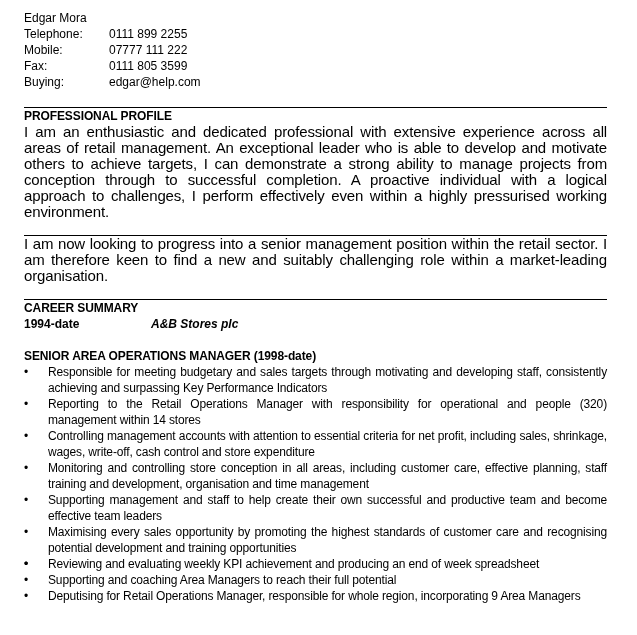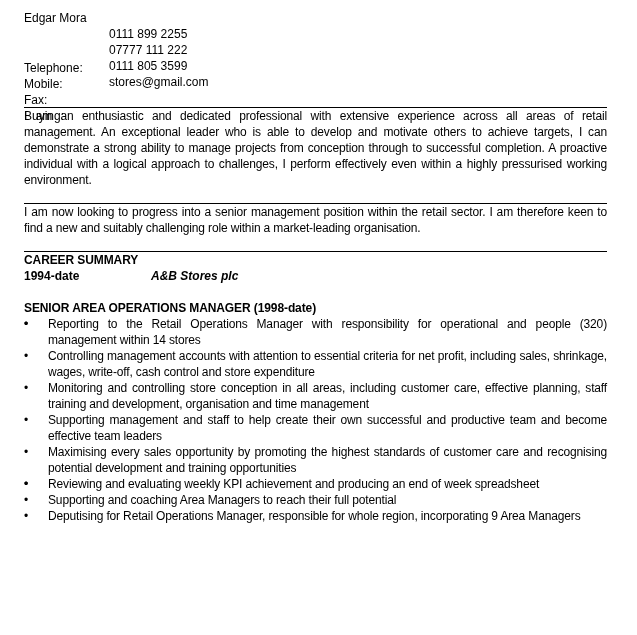--- a/index.html
+++ b/index.html
@@ -4,24 +4,24 @@
   <style>
     html, body { margin: 0; padding: 0; background: #ffffff; }
     body {
       width: 637px; height: 635px; overflow: hidden; position: relative;
       font-family: "Liberation Sans", "DejaVu Sans", sans-serif;
       font-size: 12px; color: #000000;
     }
     .page { position: absolute; left: 24px; top: 10px; width: 583px; }
     .line { height: 16px; line-height: 16px; white-space: nowrap; }
     .contact-row { display: flex; height: 16px; line-height: 16px; }
-    .contact-label { width: 85px; margin-top: 34px; }
+    .contact-label { width: 85px; }
     .rule { border-top: 1px solid #000; height: 0; margin: 0; }
     .heading { font-weight: bold; height: 16px; line-height: 16px; letter-spacing: -0.1px; }
-    .para { text-align: justify; text-align-last: left; line-height: 16px; font-size: 12px; letter-spacing: -0.15px; }
+    .para { text-align: justify; text-align-last: left; line-height: 16px; font-size: 15px; letter-spacing: -0.15px; }
     .gap { height: 16px; }
     .career-row { display: flex; height: 16px; line-height: 16px; font-weight: bold; }
     .career-dates { width: 127px; }
     .career-company { font-style: italic; }
     ul.bullets { list-style: none; margin: 0; padding: 0; }
     ul.bullets li { position: relative; padding-left: 24px; text-align: justify; text-align-last: left; line-height: 16px; letter-spacing: -0.15px; }
     .bullet-dot { position: absolute; left: 0px; top: 0; width: 10px; text-align: center; font-size: 12px; }
   </style>
 </head>
 <body>
@@ -37,28 +37,29 @@
     <div class="contact-row">
       <span class="contact-label">Mobile:</span>
       <span>07777 111 222</span>
     </div>
     <div class="contact-row">
       <span class="contact-label">Fax:</span>
       <span>0111 805 3599</span>
     </div>
     <div class="contact-row">
       <span class="contact-label">Buying:</span>
-      <span>stores@gmail.com</span>
+      <span>edgar@help.com</span>
     </div>
   </div>
 
   <div style="height:17px"></div>
   <div class="rule"></div>
 
   <section>
+    <div class="heading">PROFESSIONAL PROFILE</div>
     <div class="para">I am an enthusiastic and dedicated professional with extensive experience across all areas of retail management.   An exceptional leader who is able to develop and motivate others to achieve targets, I can demonstrate a strong ability to manage projects from conception through to successful completion.  A proactive individual with a logical approach to challenges, I perform effectively even within a highly pressurised working environment.</div>
   </section>
 
   <div style="height:15px"></div>
   <div class="rule"></div>
 
   <section>
     <div class="para">I am now looking to progress into a senior management position within the retail sector.  I am therefore keen to find a new and suitably challenging role within a market-leading organisation.</div>
   </section>
 
@@ -67,21 +68,21 @@
 
   <section>
     <div class="heading">CAREER SUMMARY</div>
     <div class="career-row">
       <span class="career-dates">1994-date</span>
       <span class="career-company">A&amp;B Stores plc</span>
     </div>
     <div class="gap"></div>
     <div class="heading">SENIOR AREA OPERATIONS MANAGER (1998-date)</div>
     <ul class="bullets">
-      <li><span class="bullet-dot">•</span></li>
+      <li><span class="bullet-dot">•</span><span>Responsible for meeting budgetary and sales targets through motivating and developing staff, consistently achieving and surpassing Key Performance Indicators</span></li>
       <li><span class="bullet-dot">•</span><span>Reporting to the Retail Operations Manager with responsibility for operational and people (320) management within 14 stores</span></li>
       <li><span class="bullet-dot">•</span><span>Controlling management accounts with attention to essential criteria for net profit, including sales, shrinkage, wages, write-off, cash control and store expenditure</span></li>
       <li><span class="bullet-dot">•</span><span>Monitoring and controlling store conception in all areas, including customer care, effective planning, staff training and development, organisation and time management</span></li>
       <li><span class="bullet-dot">•</span><span>Supporting management and staff to help create their own successful and productive team and become effective team leaders</span></li>
       <li><span class="bullet-dot">•</span><span>Maximising every sales opportunity by promoting the highest standards of customer care and recognising potential development and training opportunities</span></li>
       <li><span class="bullet-dot">•</span></li>
       <li><span class="bullet-dot">•</span><span>Reviewing and evaluating weekly KPI achievement and producing an end of week spreadsheet</span></li>
       <li><span class="bullet-dot">•</span><span>Supporting and coaching Area Managers to reach their full potential</span></li>
       <li><span class="bullet-dot">•</span><span>Deputising for Retail Operations Manager, responsible for whole region, incorporating 9 Area Managers</span></li>
     </ul>

